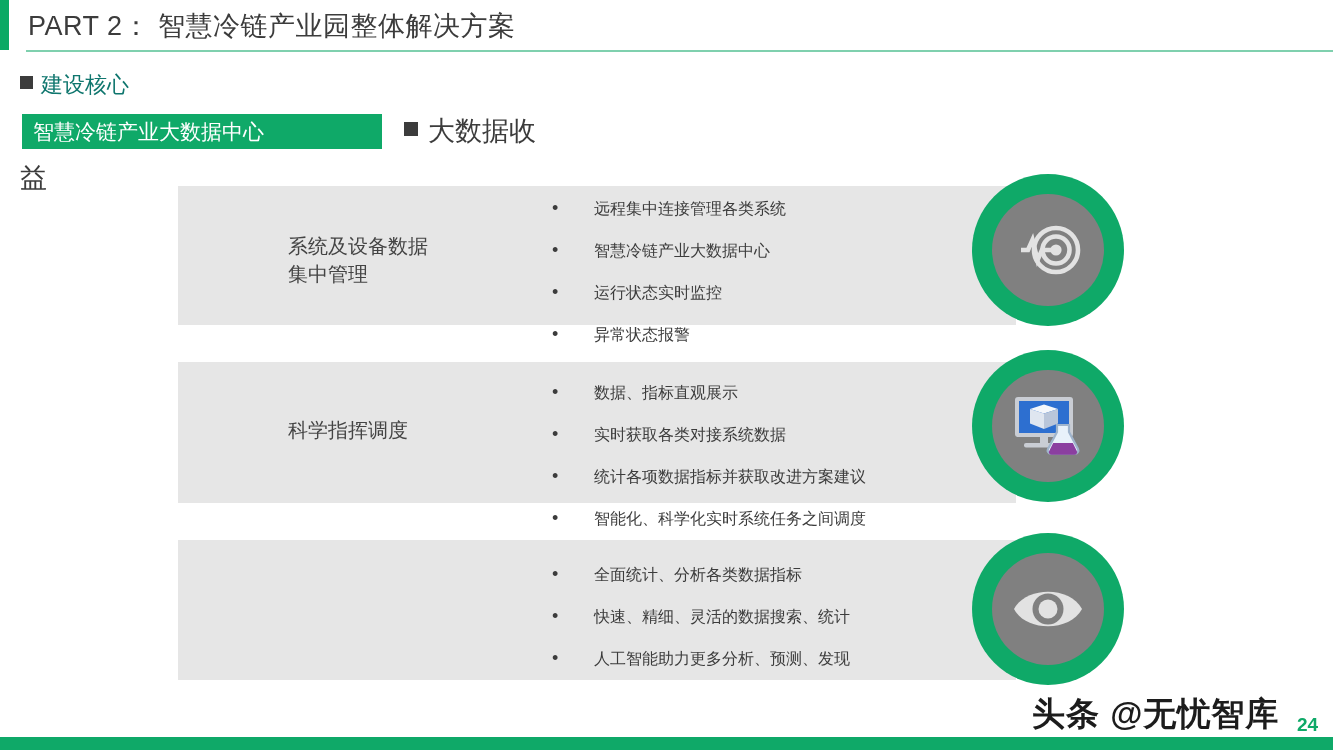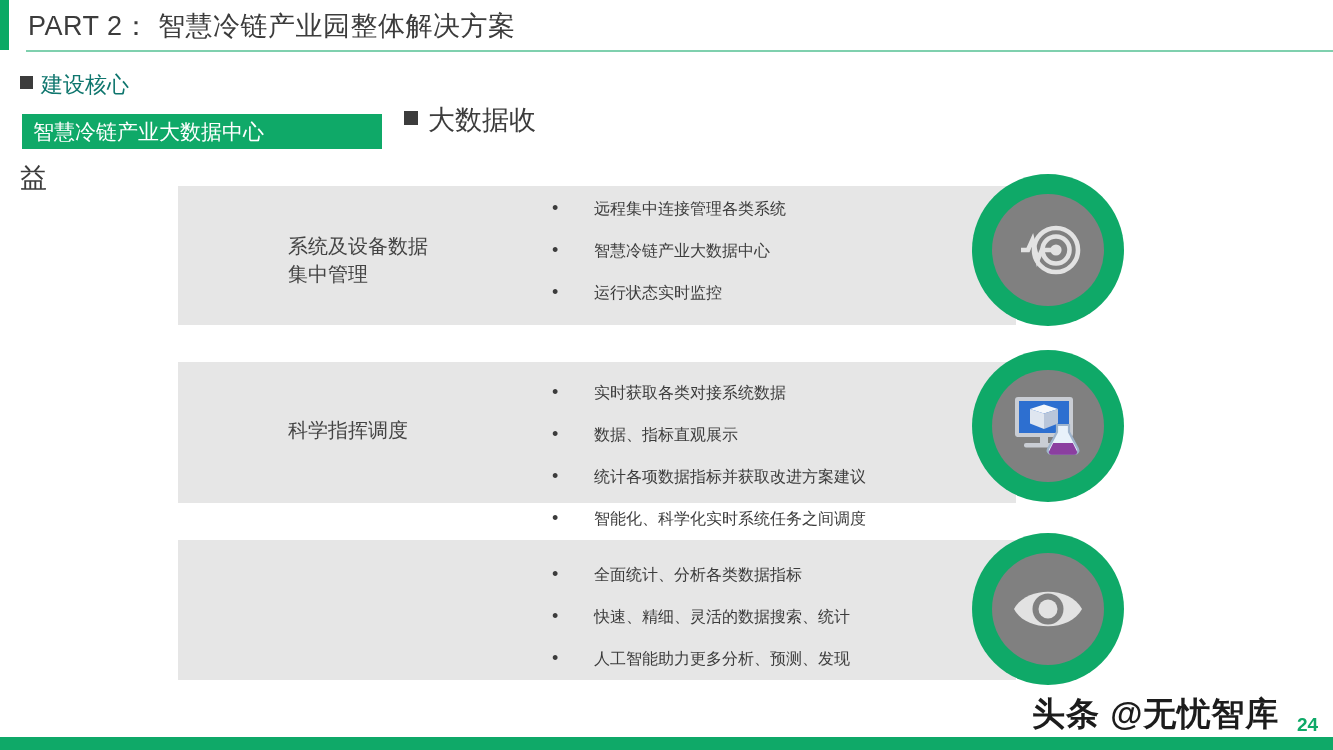--- a/index.html
+++ b/index.html
@@ -57,21 +57,21 @@
     color: #ffffff;
     font-size: 21px;
     line-height: 35px;
     padding-left: 11px;
     white-space: nowrap;
     overflow: hidden;
   }
 
   
   #benefit-heading-a {
-    position: absolute; left: 404px; top: 102px;
+    position: absolute; left: 404px; top: 113px;
     font-size: 27px; color: #3c3c3c;
     white-space: nowrap;
   }
   #benefit-heading-a .bullet-square {
     display: inline-block;
     width: 14px; height: 14px;
     background: #3c3c3c;
     vertical-align: 4px;
     margin-right: 10px;
   }
@@ -197,40 +197,41 @@
   </div>
   <div id="benefit-heading-b">益</div>
 
   <div class="row" id="row-0">
     <div class="row-title">系统及设备数据
 集中管理</div>
     <div class="bullets">
       <div class="bullet-item">远程集中连接管理各类系统</div>
       <div class="bullet-item">智慧冷链产业大数据中心</div>
       <div class="bullet-item">运行状态实时监控</div>
+      <div class="bullet-item">异常状态报警</div>
     </div>
   </div>
   <div class="icon-circle" id="circle-0">
     <div class="icon-inner">
       <svg width="80" height="80" viewBox="0 0 80 80">
         <g fill="none" stroke="#e2e2e2" stroke-width="4.6">
           <circle cx="48" cy="40" r="22"></circle>
           <circle cx="48" cy="40" r="13.5"></circle>
         </g>
         <circle cx="48" cy="40" r="5.6" fill="#e2e2e2"></circle>
         <path d="M13 40 L20 40 L24.5 30 L29.5 50 L34 40 L44.5 40" fill="none" stroke="#e2e2e2" stroke-width="4.6" stroke-linejoin="miter" stroke-linecap="butt"></path>
       </svg>
     </div>
   </div>
 
   <div class="row" id="row-1">
     <div class="row-title">科学指挥调度</div>
     <div class="bullets">
+      <div class="bullet-item">数据、指标直观展示</div>
       <div class="bullet-item">实时获取各类对接系统数据</div>
-      <div class="bullet-item">数据、指标直观展示</div>
       <div class="bullet-item">统计各项数据指标并获取改进方案建议</div>
       <div class="bullet-item">智能化、科学化实时系统任务之间调度</div>
     </div>
   </div>
   <div class="icon-circle" id="circle-1">
     <div class="icon-inner">
       <svg width="82" height="82" viewBox="0 0 82 82">
 
         <rect x="8" y="12" width="58" height="40" rx="3" fill="#c9cdd4"></rect>
         <rect x="12" y="16" width="50" height="32" fill="#2d6fd0"></rect>

